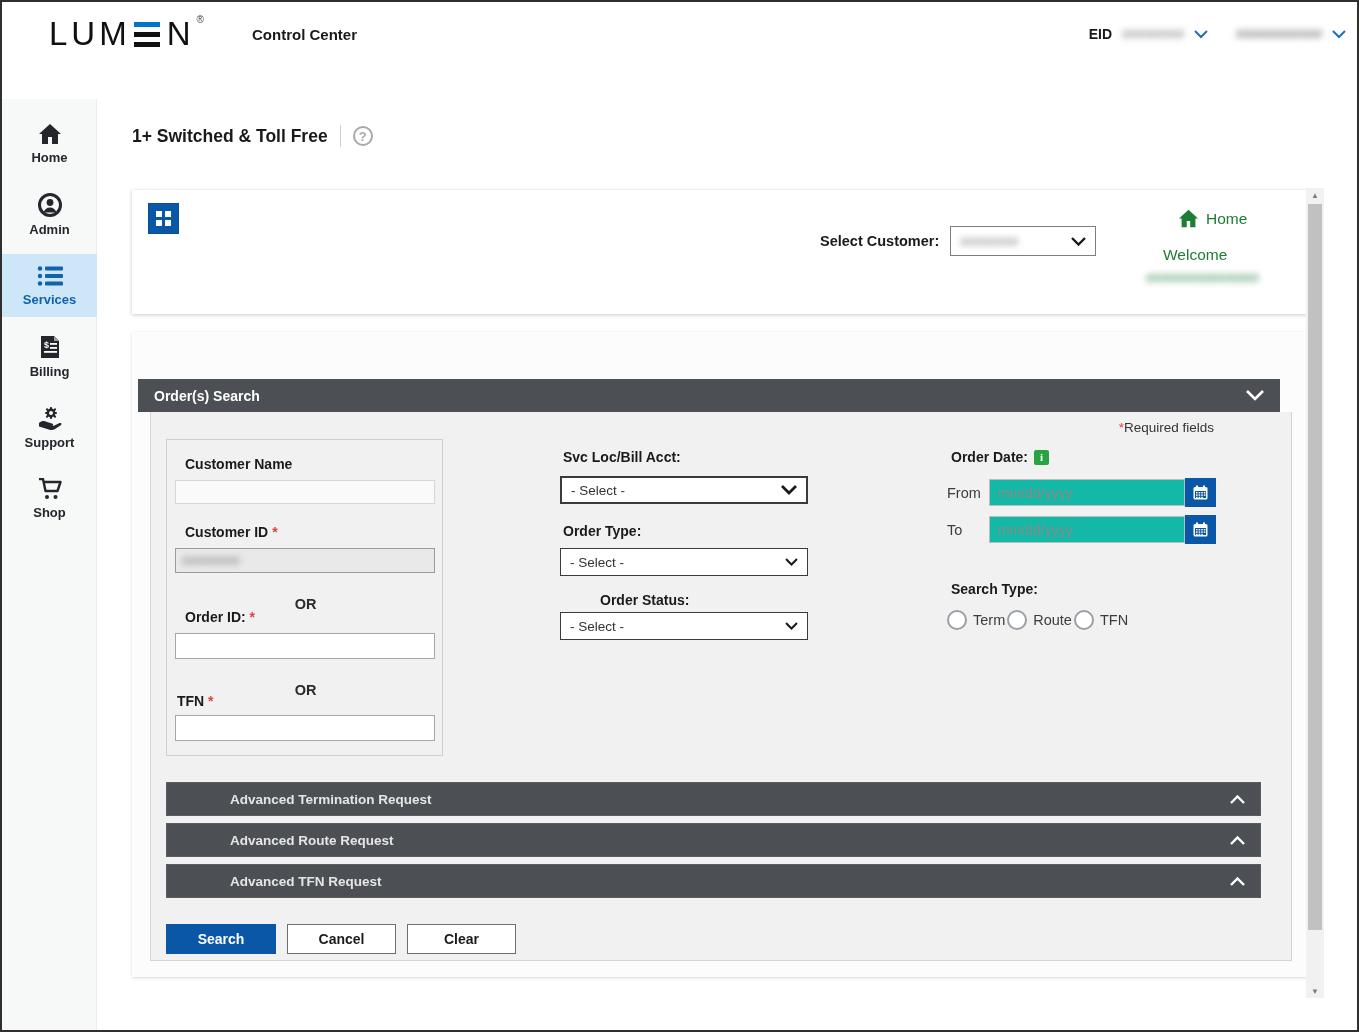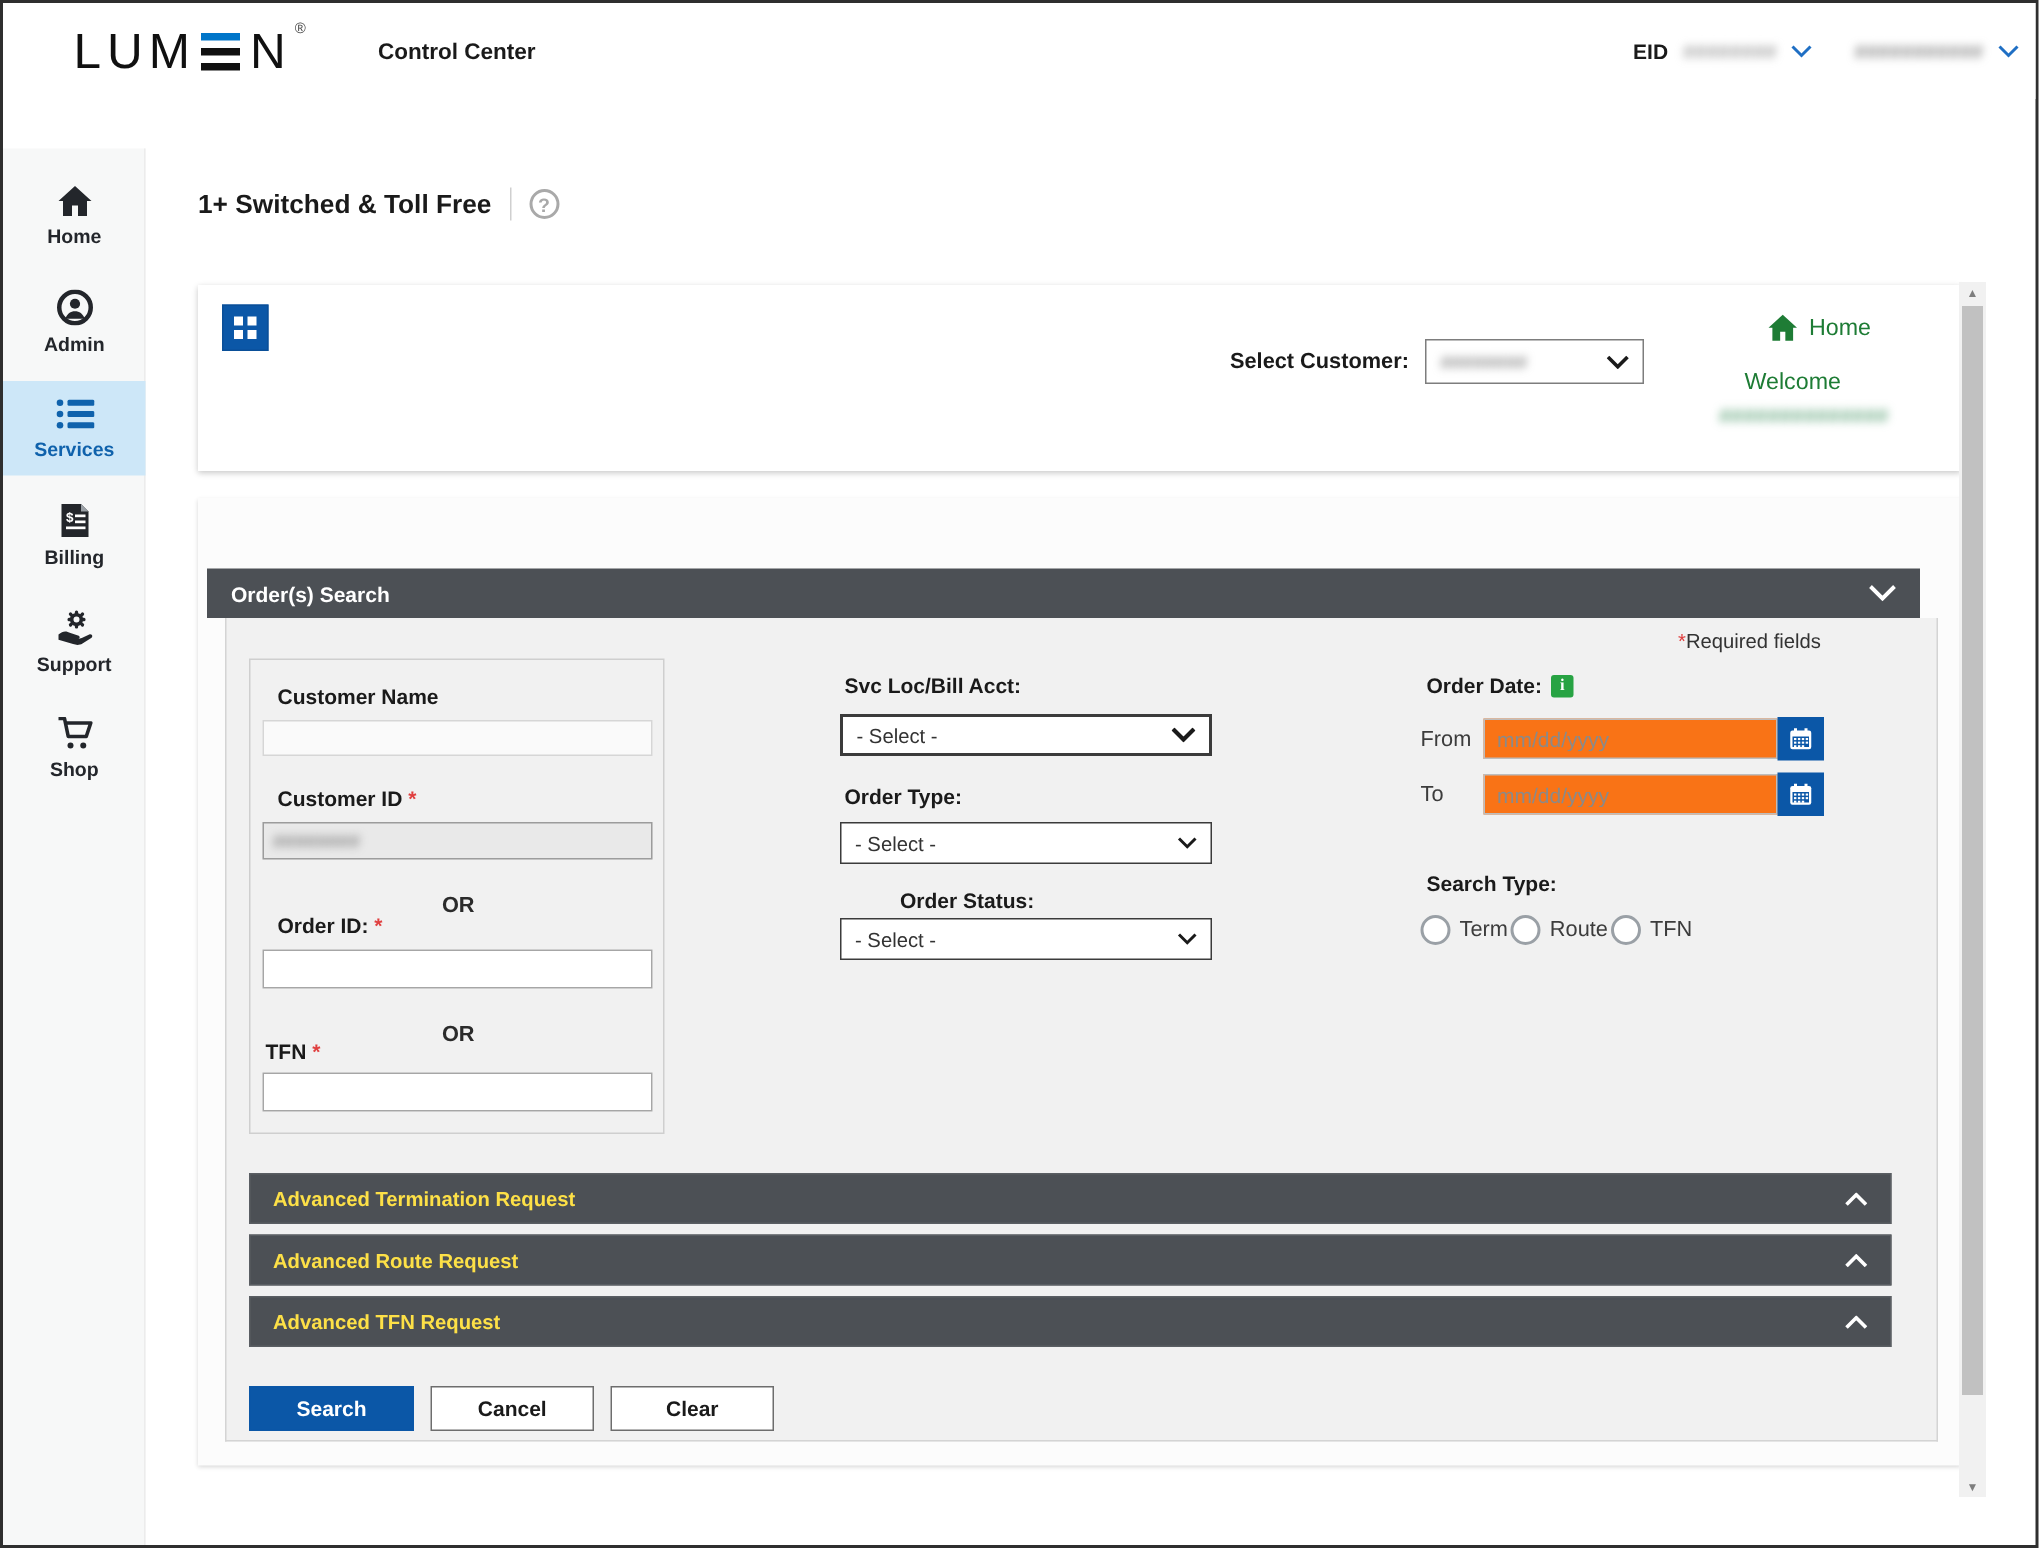--- a/index.html
+++ b/index.html
@@ -79,30 +79,30 @@
   
   .mid-label { position:absolute; left:412px; }
   .mid-select { position:absolute; left:409px; width:248px; height:28px; background:#fff; border:1px solid #3b3b3b; display:flex; align-items:center; justify-content:space-between; padding:0 9px; font-size:13.5px; color:#333; cursor:pointer; }
   .mid-select.thick { border-width:2px; }
 
   
   .od-label-row { position:absolute; left:800px; top:37px; display:flex; align-items:center; gap:6px; }
   .info-icon { width:15px; height:15px; background:#27a343; color:#fff; font-size:11px; font-weight:bold; font-family:"Liberation Serif",serif; display:flex; align-items:center; justify-content:center; border-radius:2px; cursor:pointer; }
   .date-row { position:absolute; display:flex; align-items:center;justify-content:space-between; }
   .date-prefix { font-size:14.5px; color:#3c3c3c; width:42px; }
-  .date-input { width:196px; height:27px; border:1px solid #bdbdbd; background:#f97316; font-size:14px; padding:0 8px; font-family:"Liberation Sans",sans-serif; color:#333; }
+  .date-input { width:196px; height:27px; border:1px solid #bdbdbd; background:#14b8a6; font-size:14px; padding:0 8px; font-family:"Liberation Sans",sans-serif; color:#333; }
   .date-input::placeholder { color:#8a8a8a; }
   .cal-btn { width:31px; height:29px; background:#0b57a7; border:none; display:flex; align-items:center; justify-content:center; cursor:pointer; margin-left:0; }
   .radio-row { position:absolute; left:796px; top:198px; display:flex; align-items:center; }
   .radio { width:20px; height:20px; border:2px solid #9aa0a6; border-radius:50%; background:#fff; cursor:pointer; flex:none; }
   .radio-lbl { font-size:14.5px; color:#3c3c3c; margin:0 0 0 6px; }
 
   
   .acc { position:absolute; left:15px; width:1095px; height:34px; background:#4c5055; display:flex; align-items:center; justify-content:space-between; padding:0 15px; cursor:pointer; border:1px solid #5a5e63; }
-  .acc-title { color:#fde047; font-size:13.5px; font-weight:bold; }
+  .acc-title { color:#e5e5e5; font-size:13.5px; font-weight:bold;margin-left:48px; }
 
   
   .btn-row { position:absolute; left:15px; top:512px; display:flex; gap:11px; }
   .btn { height:30px; font-size:14px; font-weight:bold; cursor:pointer; font-family:"Liberation Sans",sans-serif; }
   .btn-primary { width:110px; background:#0b57a7; color:#fff; border:1px solid #0b57a7; }
   .btn-secondary { width:109px; background:#fff; color:#1a1a1a; border:1px solid #6d6d6d; }
 
   
   .scrollbar { position:absolute; right:31px; top:89px; width:18px; height:810px; background:#f1f1f1; }
   .sb-arrow { position:absolute; left:0; width:18px; height:14px; display:flex; align-items:center; justify-content:center; font-size:8px; color:#7e7e7e; cursor:pointer; }

